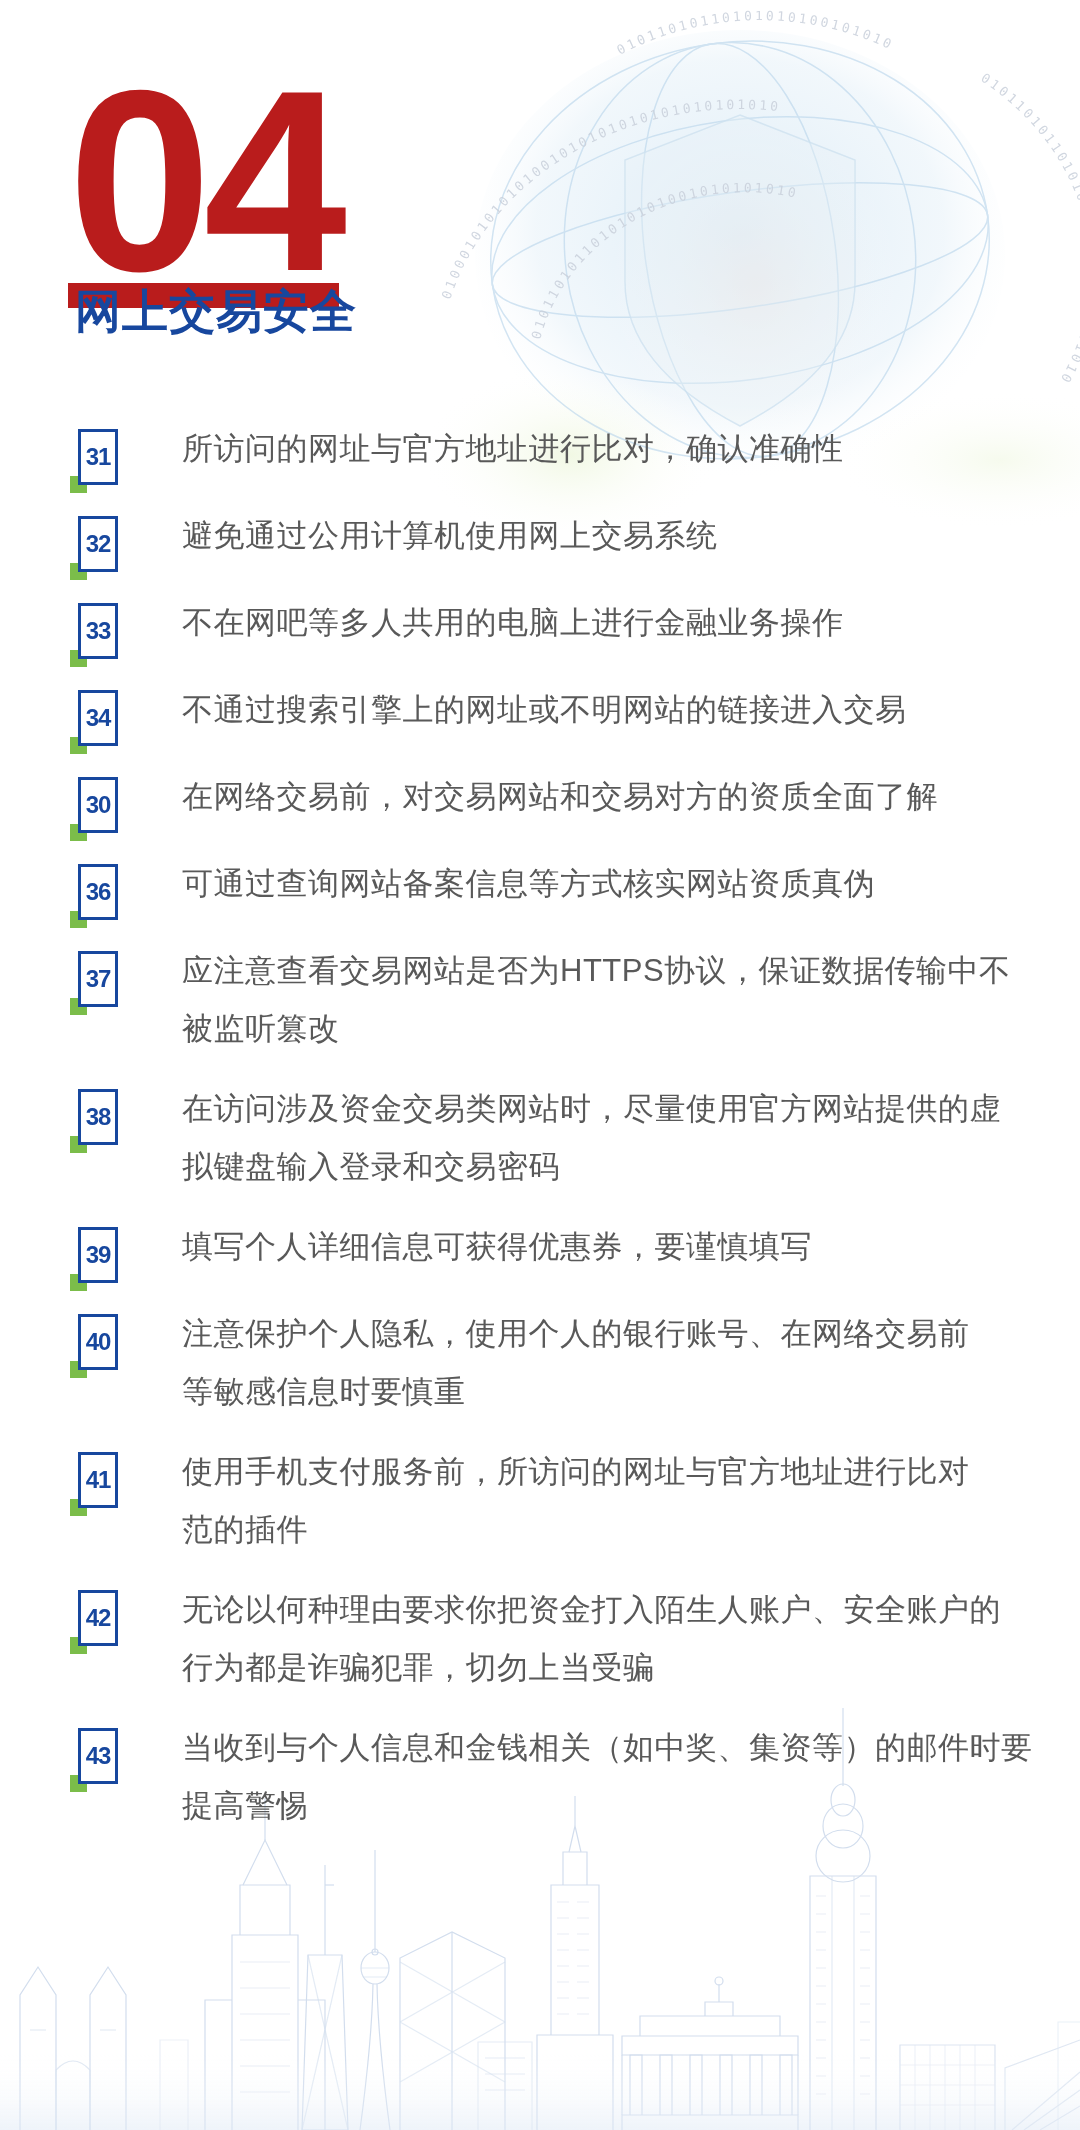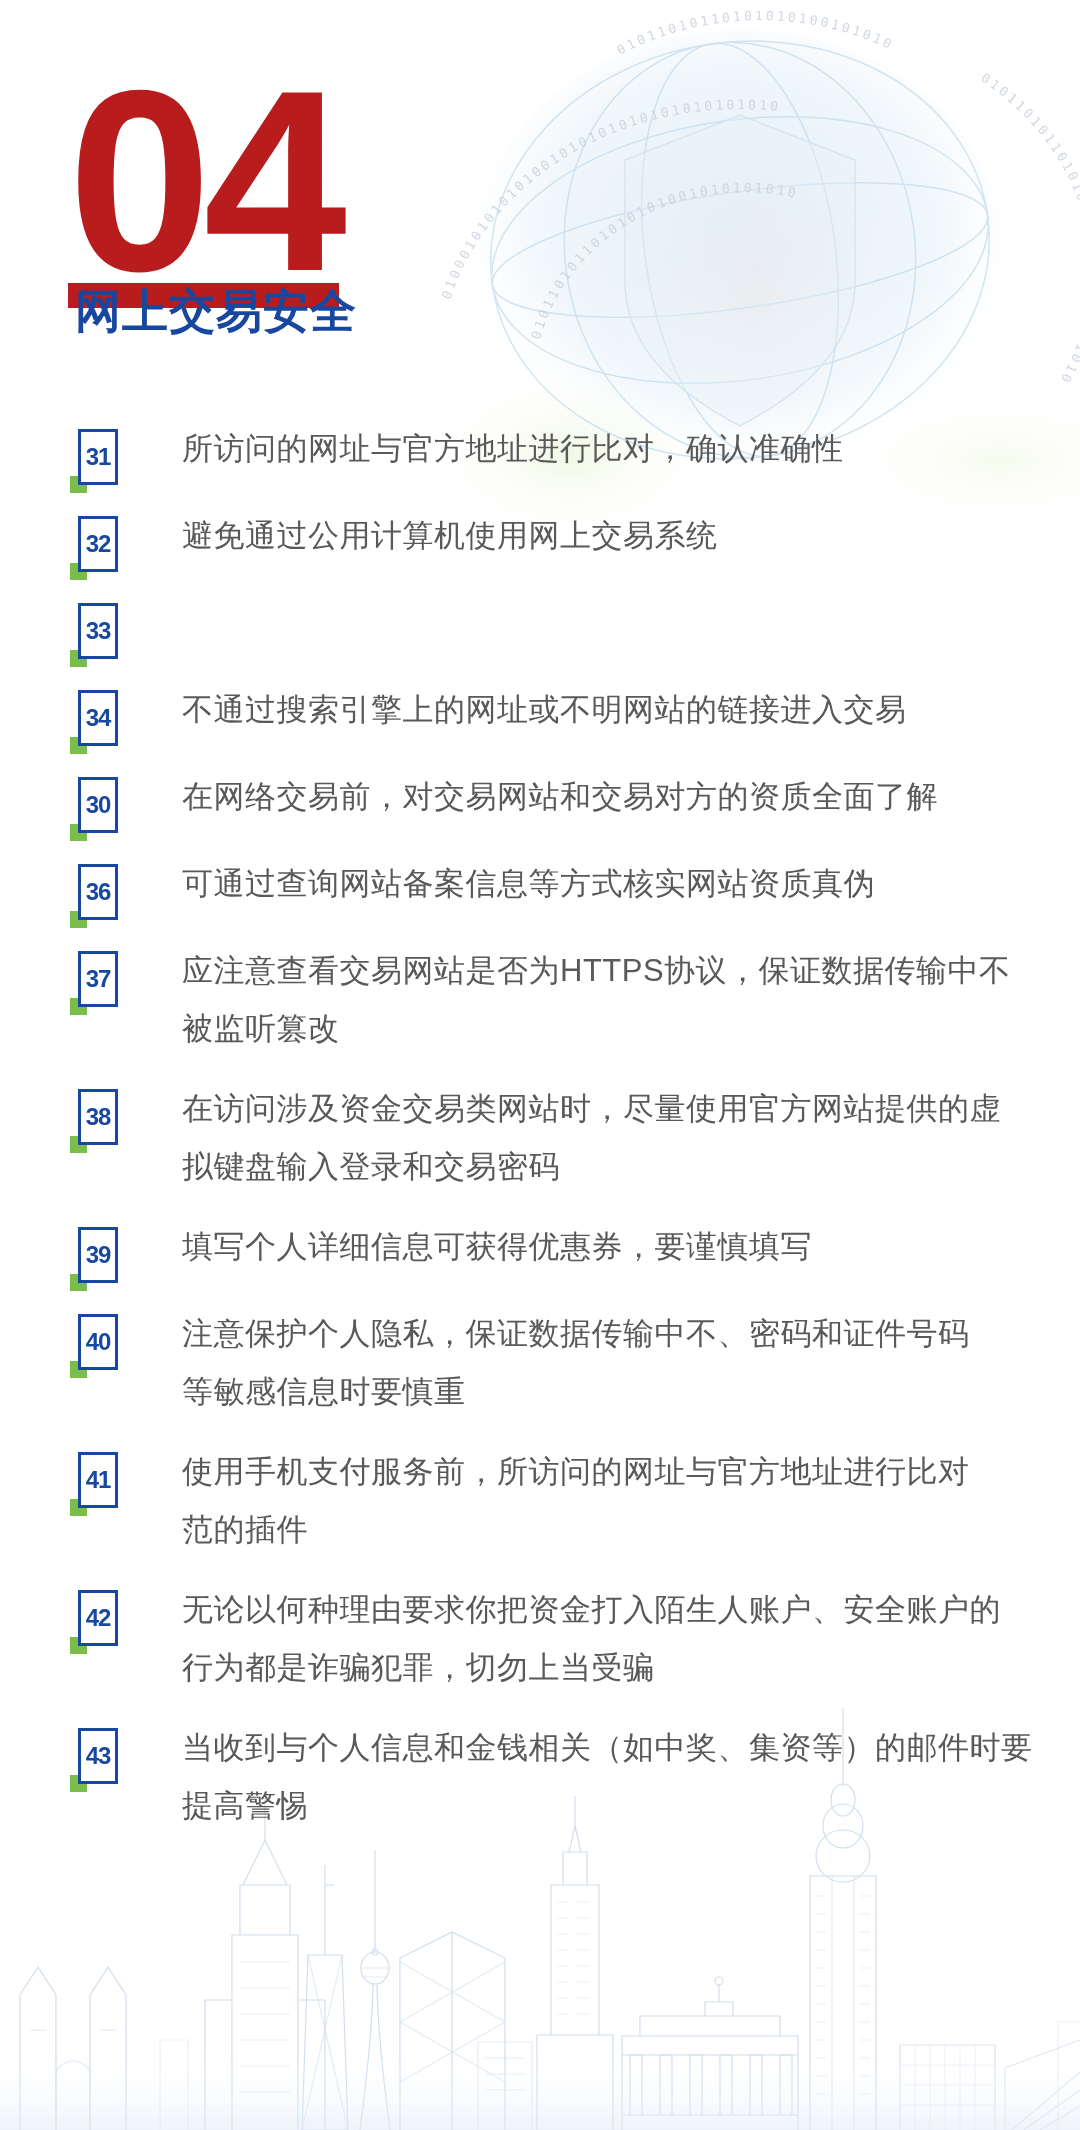--- a/index.html
+++ b/index.html
@@ -136,20 +136,23 @@
         </div>
   </div>
 
   <div class="item">
     <div class="badge">
       <span class="green"></span>
       <span class="box">
         <span class="num">33</span>
       </span>
     </div>
+    <div class="lines">
+          <div class="line">不在网吧等多人共用的电脑上进行金融业务操作</div>
+        </div>
   </div>
 
   <div class="item">
     <div class="badge">
       <span class="green"></span>
       <span class="box">
         <span class="num">34</span>
       </span>
     </div>
     <div class="lines">
@@ -220,21 +223,21 @@
   </div>
 
   <div class="item">
     <div class="badge">
       <span class="green"></span>
       <span class="box">
         <span class="num">40</span>
       </span>
     </div>
     <div class="lines">
-          <div class="line">注意保护个人隐私，保证数据传输中不、密码和证件号码</div>
+          <div class="line">注意保护个人隐私，使用个人的银行账号、在网络交易前</div>
           <div class="line">等敏感信息时要慎重</div>
         </div>
   </div>
 
   <div class="item">
     <div class="badge">
       <span class="green"></span>
       <span class="box">
         <span class="num">41</span>
       </span>

